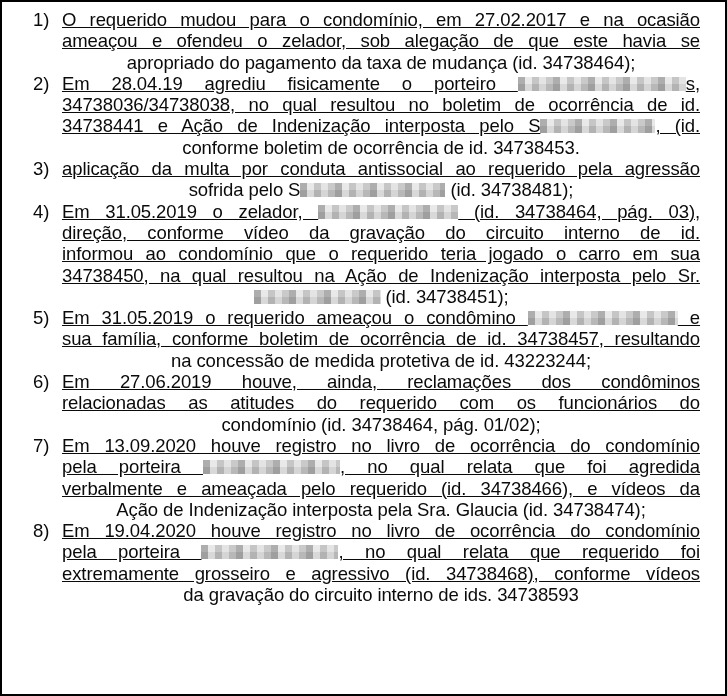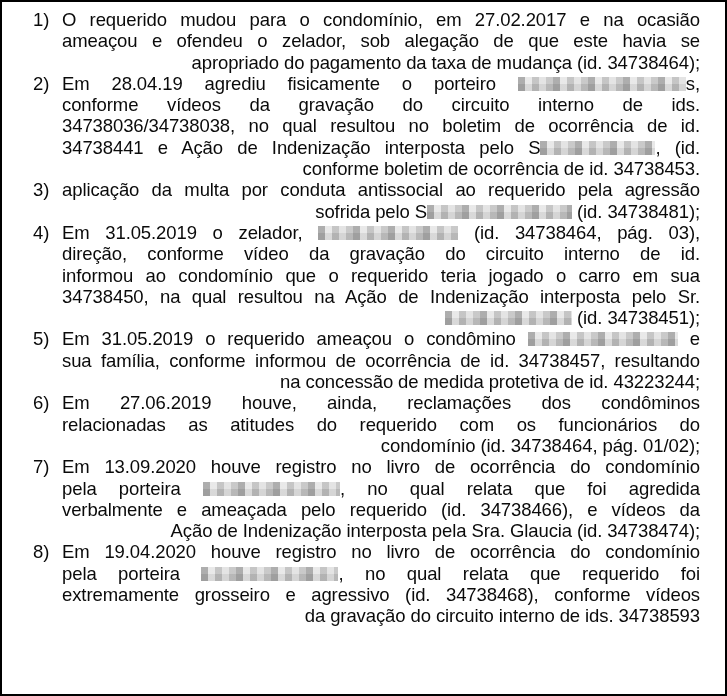--- a/index.html
+++ b/index.html
@@ -36,23 +36,24 @@
     left: 31px;
     top: 0;
     white-space: nowrap;
   }
   .line {
     min-height: 21.3px;
   }
   .line.j {
     text-align: justify;
     text-align-last: justify;
+    text-decoration: underline;
   }
   .line.r {
-    text-align: right;
+    text-align: center;
   }
   
   .redact {
     display: inline-block;
     height: 14px;
     vertical-align: -1px;
     background-image:
       repeating-linear-gradient(90deg,
         rgba(120,120,120,0.45) 0 7px,
         rgba(255,255,255,0.40) 7px 14px,
@@ -75,21 +76,20 @@
           <div class="line j">O requerido mudou para o condomínio, em 27.02.2017 e na ocasião</div>
           <div class="line j">ameaçou e ofendeu o zelador, sob alegação de que este havia se</div>
           <div class="line r">apropriado do pagamento da taxa de mudança (id. 34738464);</div>
         </div>
   </li>
 
   <li class="item">
     <span class="num">2)</span>
     <div class="body">
           <div class="line j">Em 28.04.19 agrediu fisicamente o porteiro <span class="redact" style="width: 168px;"></span>s,</div>
-          <div class="line j">conforme vídeos da gravação do circuito interno de ids.</div>
           <div class="line j">34738036/34738038, no qual resultou no boletim de ocorrência de id.</div>
           <div class="line j">34738441 e Ação de Indenização interposta pelo S<span class="redact" style="width: 115px;"></span>, (id.</div>
           <div class="line r">conforme boletim de ocorrência de id. 34738453.</div>
         </div>
   </li>
 
   <li class="item">
     <span class="num">3)</span>
     <div class="body">
           <div class="line j">aplicação da multa por conduta antissocial ao requerido pela agressão</div>
@@ -105,21 +105,21 @@
           <div class="line j">informou ao condomínio que o requerido teria jogado o carro em sua</div>
           <div class="line j">34738450, na qual resultou na Ação de Indenização interposta pelo Sr.</div>
           <div class="line r"><span class="redact" style="width: 127px;"></span> (id. 34738451);</div>
         </div>
   </li>
 
   <li class="item">
     <span class="num">5)</span>
     <div class="body">
           <div class="line j">Em 31.05.2019 o requerido ameaçou o condômino <span class="redact" style="width: 150px;"></span> e</div>
-          <div class="line j">sua família, conforme informou de ocorrência de id. 34738457, resultando</div>
+          <div class="line j">sua família, conforme boletim de ocorrência de id. 34738457, resultando</div>
           <div class="line r">na concessão de medida protetiva de id. 43223244;</div>
         </div>
   </li>
 
   <li class="item">
     <span class="num">6)</span>
     <div class="body">
           <div class="line j">Em 27.06.2019 houve, ainda, reclamações dos condôminos</div>
           <div class="line j">relacionadas as atitudes do requerido com os funcionários do</div>
           <div class="line r">condomínio (id. 34738464, pág. 01/02);</div>

